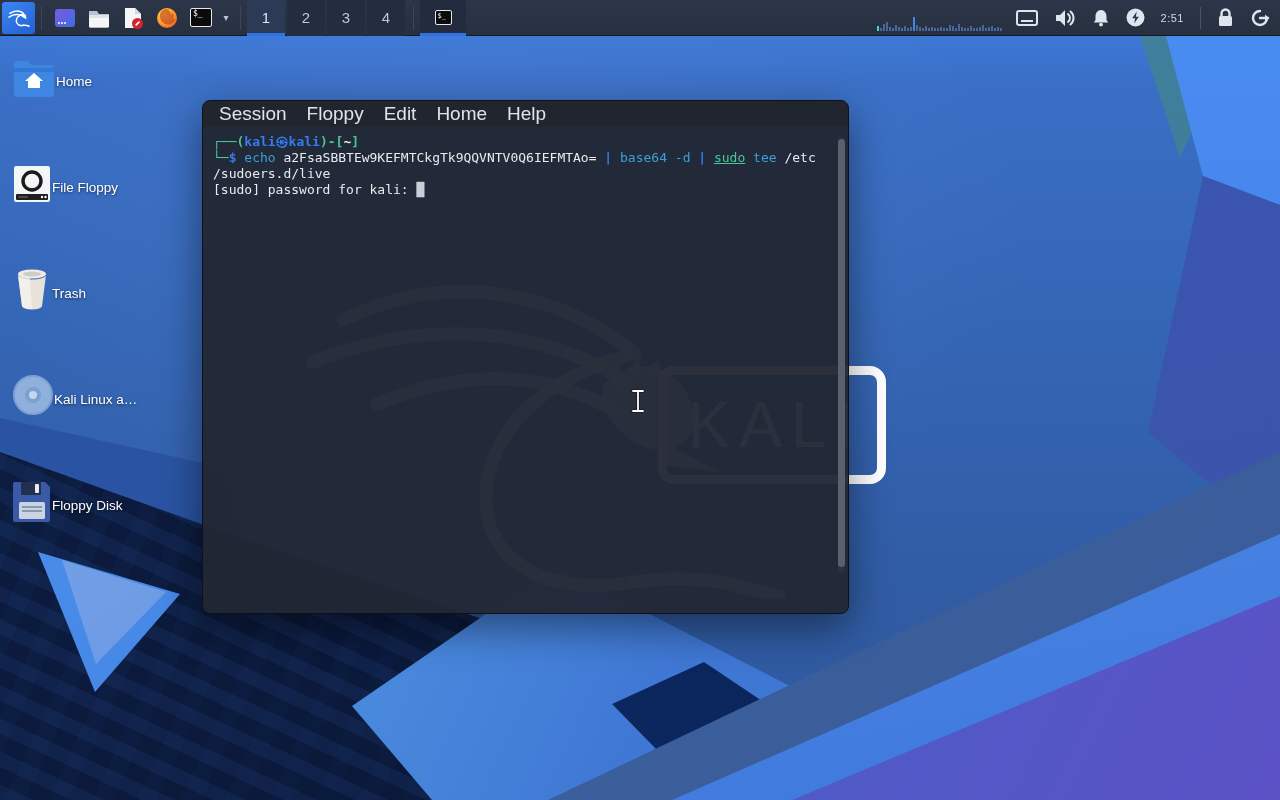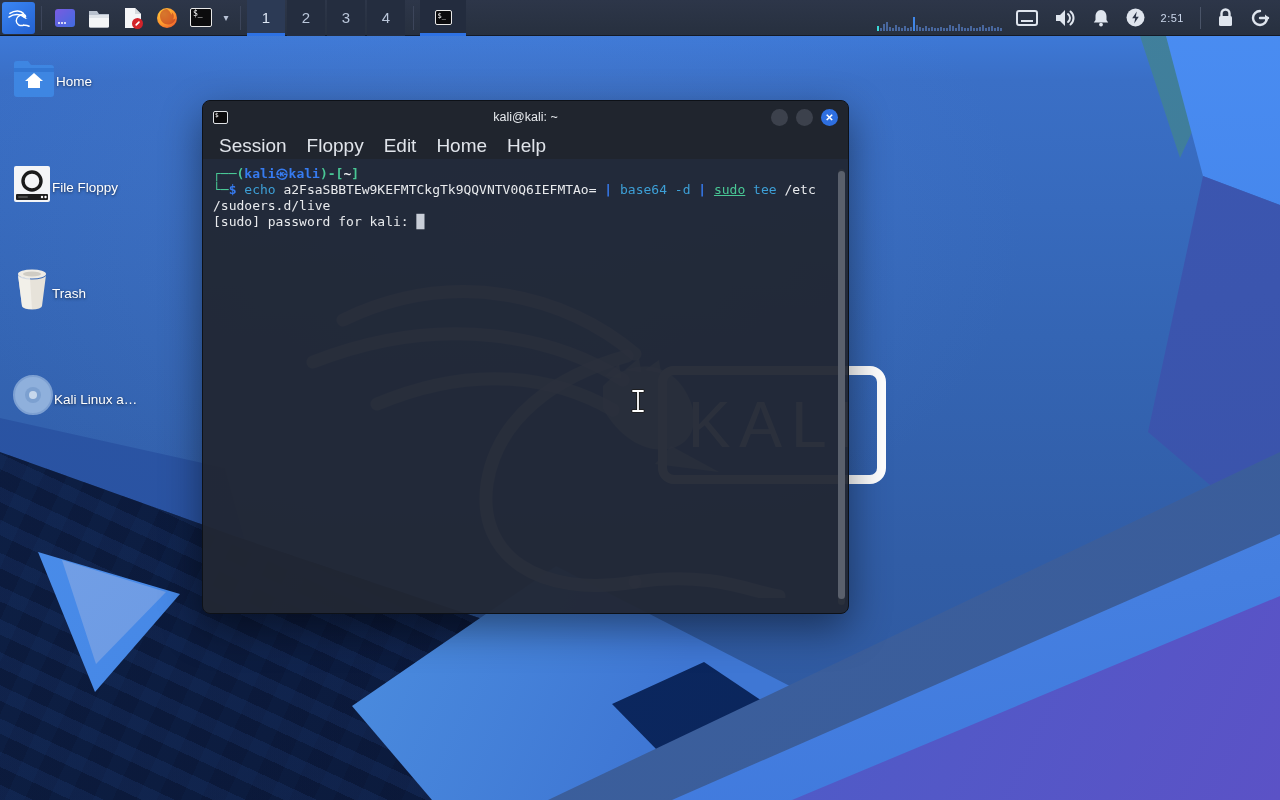--- a/index.html
+++ b/index.html
@@ -340,31 +340,35 @@
       <svg width="40" height="42" viewBox="0 0 40 42">
         <ellipse cx="20" cy="6" rx="14" ry="4.5" fill="#efece5"></ellipse>
         <ellipse cx="20" cy="6" rx="9" ry="2.6" fill="#cfccc4"></ellipse>
         <path d="M6,7 L10,38 a10,3.5 0 0 0 20,0 L34,7 a14,4.5 0 0 1 -28,0 Z" fill="#e7e3da"></path>
         <path d="M6,7 L10,38 a10,3.5 0 0 0 10,3 L18,10 a14,4.5 0 0 1 -12,-3 Z" fill="#f5f2ec" opacity="0.8"></path>
       </svg>
     </div>
     <div class="lbl">Trash</div>
   </div>
 
+  <div class="dicon" style="top:480px">
+    <div class="art">
+      <svg width="40" height="42" viewBox="0 0 40 42">
+        <path d="M3,2 h30 l5,5 v33 a2,2 0 0 1 -2,2 h-33 a2,2 0 0 1 -2,-2 v-36 a2,2 0 0 1 2,-2 Z" fill="#3a5aa8"></path>
+        <rect x="9" y="2" width="20" height="13" rx="1" fill="#222f4e"></rect>
+        <rect x="23" y="4" width="4" height="9" rx="1" fill="#e8ecf2"></rect>
+        <rect x="7" y="22" width="26" height="17" rx="1.5" fill="#c9d3e2"></rect>
+        <rect x="10" y="26" width="20" height="2" fill="#8b99b0"></rect>
+        <rect x="10" y="30" width="20" height="2" fill="#8b99b0"></rect>
+      </svg>
+    </div>
+    <div class="lbl">Floppy Disk</div>
+  </div>
 
   <div class="window">
-    <div class="titlebar">
-      <div class="title-ico">$</div>
-      <div class="title-text">kali@kali: ~</div>
-      <div class="tb-btns">
-        <div class="tb-btn"></div>
-        <div class="tb-btn"></div>
-        <div class="tb-btn close">✕</div>
-      </div>
-    </div>
     <div class="menubar">
       <span class="menu-item">Session</span>
       <span class="menu-item">Floppy</span>
       <span class="menu-item">Edit</span>
       <span class="menu-item">Home</span>
       <span class="menu-item">Help</span>
     </div>
     <div class="term-body">
       <div class="term-pre" id="term-pre"><div><span class="g">┌──(</span><span class="b">kali㉿kali</span><span class="g">)-[</span><span class="wb">~</span><span class="g">]</span></div><div><span class="g">└─</span><span class="b">$</span><span class="w"> </span><span class="cy">echo</span><span class="w"> a2FsaSBBTEw9KEFMTCkgTk9QQVNTV0Q6IEFMTAo= </span><span class="b">|</span><span class="w"> </span><span class="cy">base64</span><span class="w"> </span><span class="cy">-d</span><span class="w"> </span><span class="b">|</span><span class="w"> </span><span class="gu">sudo</span><span class="w"> </span><span class="cy">tee</span><span class="w"> /etc</span></div><div><span class="w">/sudoers.d/live</span></div><div><span class="w">[sudo] password for kali: </span><span class="cursor">█</span></div></div>
       <div class="vscroll">

